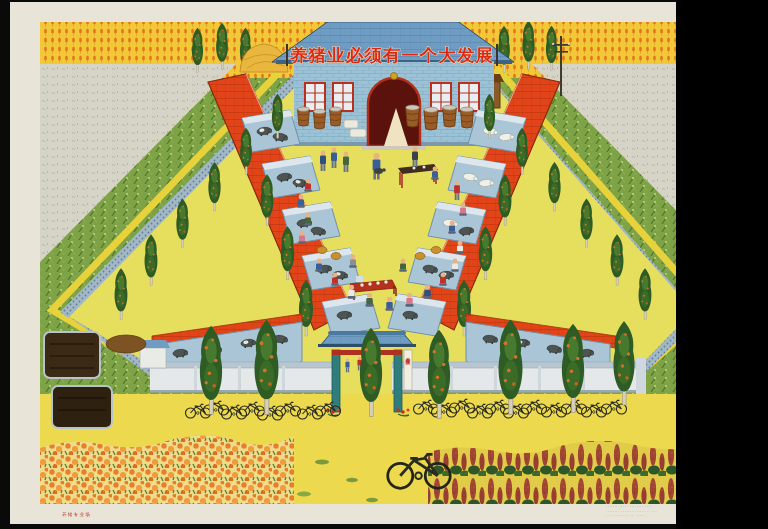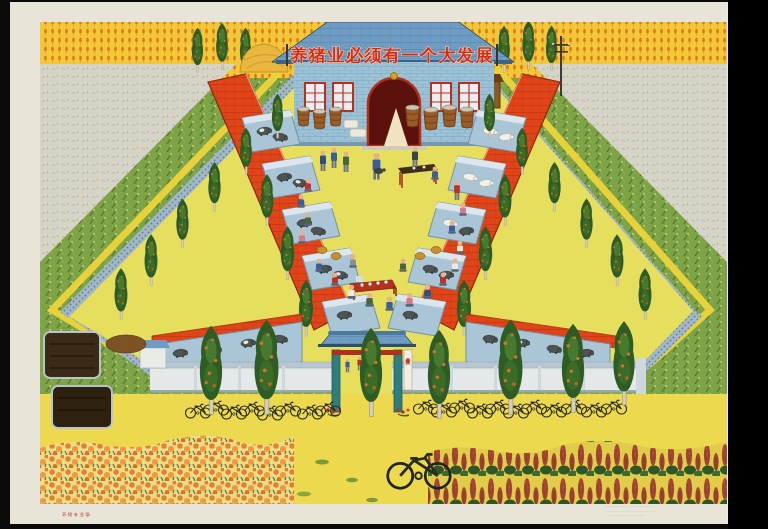--- a/index.html
+++ b/index.html
@@ -1,16 +1,16 @@
 <!DOCTYPE html>
 <html><head>
 <meta charset="utf-8">
 <style>
   html,body{margin:0;padding:0;background:#000;}
-  #stage{position:relative;width:728px;height:529px;overflow:hidden;background:#ec4899;}
+  #stage{position:relative;width:676px;height:529px;overflow:hidden;background:#ec4899;}
   svg{display:block;}
   text{font-family:"Liberation Sans","DejaVu Sans",sans-serif;}
   .t-banner{font-size:17px;font-weight:bold;fill:#dd2812;stroke:#f2e4c4;stroke-width:0.9px;paint-order:stroke;letter-spacing:1px;}
   .t-sign{font-size:5px;fill:#c0281c;writing-mode:vertical-rl;letter-spacing:0.5px;}
   .t-cap{font-size:4.6px;fill:#b5342a;letter-spacing:1.2px;}
   .t-col{font-size:3.4px;fill:#72806e;letter-spacing:0.6px;}
 </style>
 </head>
 <body>
 

